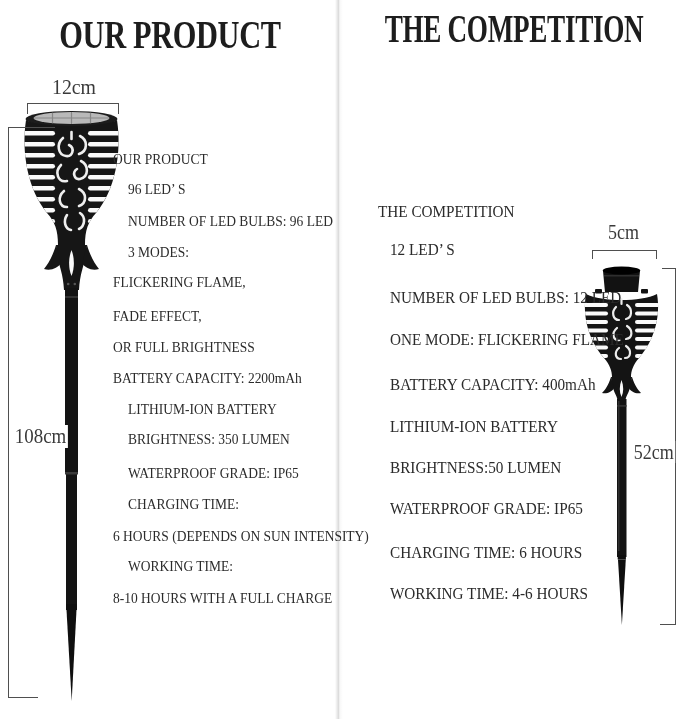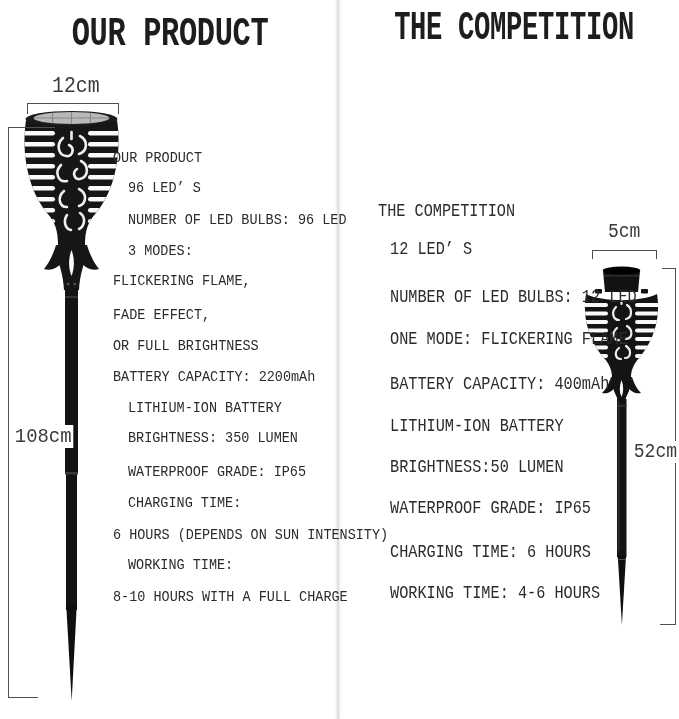--- a/index.html
+++ b/index.html
@@ -1,18 +1,18 @@
 <!DOCTYPE html>
 <html><head>
 <meta charset="utf-8">
 <style>
   html,body{margin:0;padding:0;background:#fff;}
   .canvas{
     position:relative;width:679px;height:719px;background:#ffffff;
-    font-family:Liberation Mono, monospace;color:#272727;overflow:hidden;
+    font-family:Liberation Serif, serif;color:#272727;overflow:hidden;
   }
   .divider{
     position:absolute;left:335px;top:0;width:8px;height:719px;
     background:linear-gradient(to right, rgba(0,0,0,0) 0%, rgba(0,0,0,0.14) 45%, rgba(0,0,0,0.03) 60%, rgba(0,0,0,0) 100%);
   }
   .heading{
     position:absolute;white-space:nowrap;font-weight:bold;color:#1d1d1d;
     font-size:40px;line-height:1;letter-spacing:-0.5px;
   }
   .heading-left{left:170px;top:15px;transform:translateX(-50%) scaleX(0.76);transform-origin:center top;}

